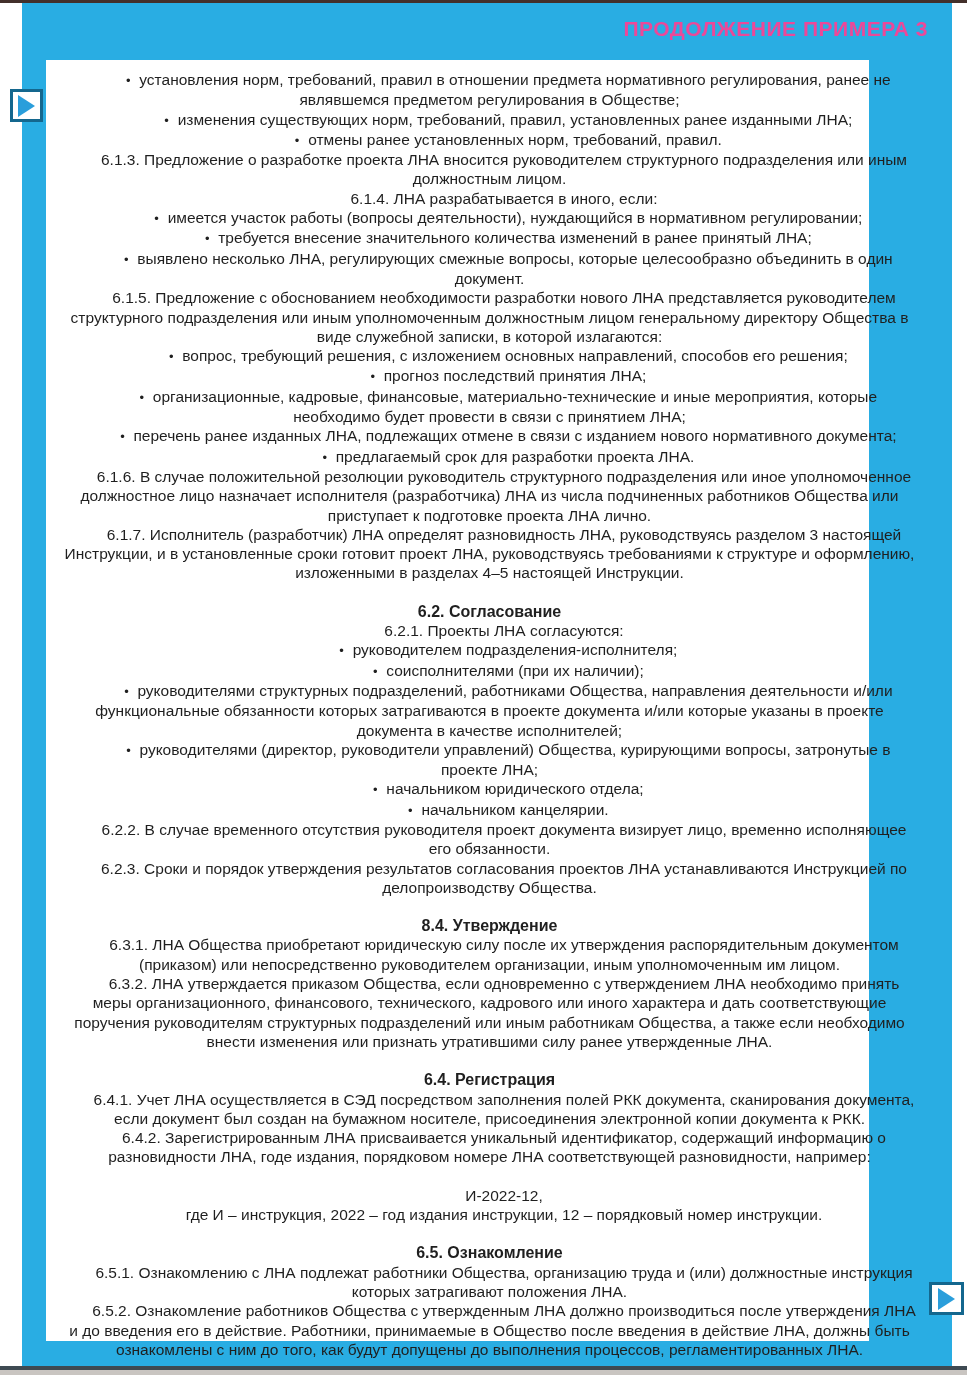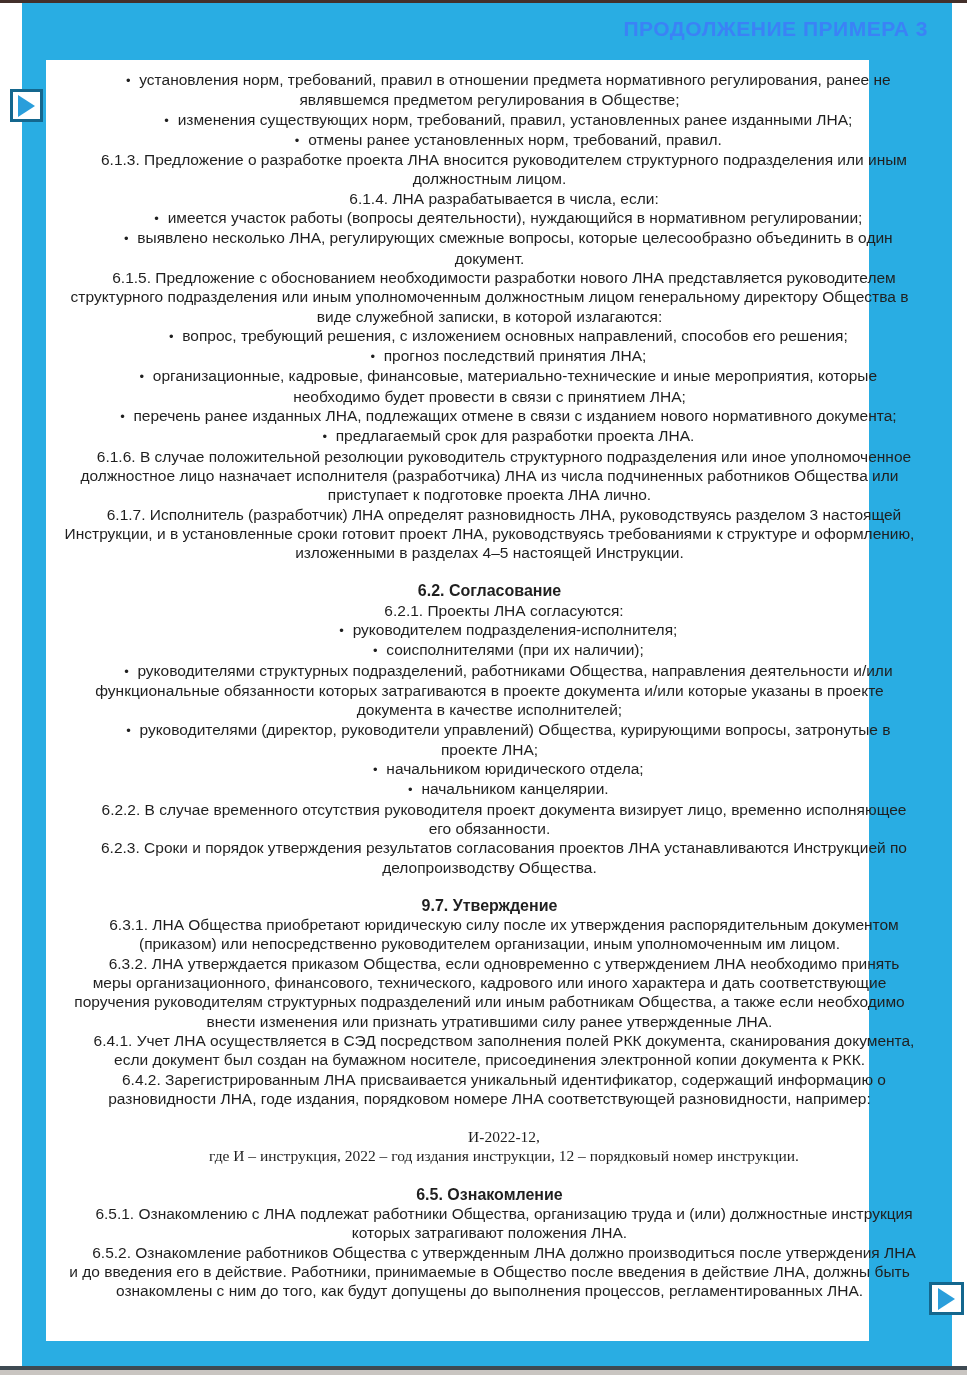--- a/index.html
+++ b/index.html
@@ -19,21 +19,21 @@
     background: #29ade3;
   }
   .edge-bottom {
     position: absolute; left: 0; top: 1366px; width: 967px; height: 9px;
     background: linear-gradient(#3e4a52 0 40%, #c9c5c1 40% 100%);
   }
   .header-title {
     position: absolute; left: 46px; top: 16px; width: 882px;
     text-align: right;
     font-size: 21px; font-weight: 700; letter-spacing: 0.5px;
-    color: #3b82f6;
+    color: #ec4899;
     line-height: 26px;
   }
   .sheet {
     position: absolute; left: 46px; top: 60px; width: 823px; height: 1281px;
     background: #ffffff;
   }
   .doc {
     position: absolute; left: 17px; top: 10px; width: 853px;
     color: #1f1f1f;
     font-size: 15.5px; line-height: 19.3px;
@@ -41,21 +41,21 @@
   .doc p, .doc h2 { margin: 0; padding: 0; text-align: center; }
   .b-para, .b-bullet { text-align: justify; text-indent: 29px; }
   .b-bullet .dot {
     display: inline-block; width: 22px; text-indent: 0;
     font-size: 13px; vertical-align: baseline;
   }
   .b-heading {
     font-size: 16px; font-weight: 700; margin-top: 19px !important;
     text-indent: 0;
   }
-  .b-example { margin-left: 29px !important; text-align: left; font-family: Liberation Serif, serif; }
+  .b-example { margin-left: 29px !important; text-align: left; }
   .b-para + .b-example { margin-top: 19px !important; }
   .marker {
     position: absolute;
     background: #ffffff;
     border: 3px solid #14678e;
     display: flex; align-items: center; justify-content: center;
     box-sizing: border-box;
     cursor: pointer;
   }
   .marker-left { left: 10px;  top: 89px;   width: 33px; height: 33px; }
@@ -75,44 +75,46 @@
 <div class="frame"></div>
 
 <div class="header-title">ПРОДОЛЖЕНИЕ ПРИМЕРА 3</div>
 
 <div class="sheet">
   <div class="doc">
       <p class="b-bullet"><span class="dot">•</span><span>установления норм, требований, правил в отношении предмета нормативного регулирования, ранее не являвшемся предметом регулирования в Обществе;</span></p>
       <p class="b-bullet"><span class="dot">•</span><span>изменения существующих норм, требований, правил, установленных ранее изданными ЛНА;</span></p>
       <p class="b-bullet"><span class="dot">•</span><span>отмены ранее установленных норм, требований, правил.</span></p>
       <p class="b-para">6.1.3. Предложение о разработке проекта ЛНА вносится руководителем структурного подразделения или иным должностным лицом.</p>
-      <p class="b-para">6.1.4. ЛНА разрабатывается в числа, если:</p>
+      <p class="b-para">6.1.4. ЛНА разрабатывается в иного, если:</p>
       <p class="b-bullet"><span class="dot">•</span><span>имеется участок работы (вопросы деятельности), нуждающийся в нормативном регулировании;</span></p>
+      <p class="b-bullet"><span class="dot">•</span><span>требуется внесение значительного количества изменений в ранее принятый ЛНА;</span></p>
       <p class="b-bullet"><span class="dot">•</span><span>выявлено несколько ЛНА, регулирующих смежные вопросы, которые целесообразно объединить в один документ.</span></p>
       <p class="b-para">6.1.5. Предложение с обоснованием необходимости разработки нового ЛНА представляется руководителем структурного подразделения или иным уполномоченным должностным лицом генеральному директору Общества в виде служебной записки, в которой излагаются:</p>
       <p class="b-bullet"><span class="dot">•</span><span>вопрос, требующий решения, с изложением основных направлений, способов его решения;</span></p>
       <p class="b-bullet"><span class="dot">•</span><span>прогноз последствий принятия ЛНА;</span></p>
       <p class="b-bullet"><span class="dot">•</span><span>организационные, кадровые, финансовые, материально-технические и иные мероприятия, которые необходимо будет провести в связи с принятием ЛНА;</span></p>
       <p class="b-bullet"><span class="dot">•</span><span>перечень ранее изданных ЛНА, подлежащих отмене в связи с изданием нового нормативного документа;</span></p>
       <p class="b-bullet"><span class="dot">•</span><span>предлагаемый срок для разработки проекта ЛНА.</span></p>
       <p class="b-para">6.1.6. В случае положительной резолюции руководитель структурного подразделения или иное уполномоченное должностное лицо назначает исполнителя (разработчика) ЛНА из числа подчиненных работников Общества или приступает к подготовке проекта ЛНА лично.</p>
       <p class="b-para">6.1.7. Исполнитель (разработчик) ЛНА определят разновидность ЛНА, руководствуясь разделом 3 настоящей Инструкции, и в установленные сроки готовит проект ЛНА, руководствуясь требованиями к структуре и оформлению, изложенными в разделах 4–5 настоящей Инструкции.</p>
       <h2 class="b-heading">6.2. Согласование</h2>
       <p class="b-para">6.2.1. Проекты ЛНА согласуются:</p>
       <p class="b-bullet"><span class="dot">•</span><span>руководителем подразделения-исполнителя;</span></p>
       <p class="b-bullet"><span class="dot">•</span><span>соисполнителями (при их наличии);</span></p>
       <p class="b-bullet"><span class="dot">•</span><span>руководителями структурных подразделений, работниками Общества, направления деятельности и/или функциональные обязанности которых затрагиваются в проекте документа и/или которые указаны в проекте документа в качестве исполнителей;</span></p>
       <p class="b-bullet"><span class="dot">•</span><span>руководителями (директор, руководители управлений) Общества, курирующими вопросы, затронутые в проекте ЛНА;</span></p>
       <p class="b-bullet"><span class="dot">•</span><span>начальником юридического отдела;</span></p>
       <p class="b-bullet"><span class="dot">•</span><span>начальником канцелярии.</span></p>
       <p class="b-para">6.2.2. В случае временного отсутствия руководителя проект документа визирует лицо, временно исполняющее его обязанности.</p>
       <p class="b-para">6.2.3. Сроки и порядок утверждения результатов согласования проектов ЛНА устанавливаются Инструкцией по делопроизводству Общества.</p>
-      <h2 class="b-heading">9.7. Утверждение</h2>
+      <h2 class="b-heading">8.4. Утверждение</h2>
       <p class="b-para">6.3.1. ЛНА Общества приобретают юридическую силу после их утверждения распорядительным документом (приказом) или непосредственно руководителем организации, иным уполномоченным им лицом.</p>
       <p class="b-para">6.3.2. ЛНА утверждается приказом Общества, если одновременно с утверждением ЛНА необходимо принять меры организационного, финансового, технического, кадрового или иного характера и дать соответствующие поручения руководителям структурных подразделений или иным работникам Общества, а также если необходимо внести изменения или признать утратившими силу ранее утвержденные ЛНА.</p>
+      <h2 class="b-heading">6.4. Регистрация</h2>
       <p class="b-para">6.4.1. Учет ЛНА осуществляется в СЭД посредством заполнения полей РКК документа, сканирования документа, если документ был создан на бумажном носителе, присоединения электронной копии документа к РКК.</p>
       <p class="b-para">6.4.2. Зарегистрированным ЛНА присваивается уникальный идентификатор, содержащий информацию о разновидности ЛНА, годе издания, порядковом номере ЛНА соответствующей разновидности, например:</p>
       <p class="b-example">И-2022-12,</p>
       <p class="b-example">где И – инструкция, 2022 – год издания инструкции, 12 – порядковый номер инструкции.</p>
       <h2 class="b-heading">6.5. Ознакомление</h2>
       <p class="b-para">6.5.1. Ознакомлению с ЛНА подлежат работники Общества, организацию труда и (или) должностные инструкция которых затрагивают положения ЛНА.</p>
       <p class="b-para">6.5.2. Ознакомление работников Общества с утвержденным ЛНА должно производиться после утверждения ЛНА и до введения его в действие. Работники, принимаемые в Общество после введения в действие ЛНА, должны быть ознакомлены с ним до того, как будут допущены до выполнения процессов, регламентированных ЛНА.</p>
     </div>
 </div>
 

